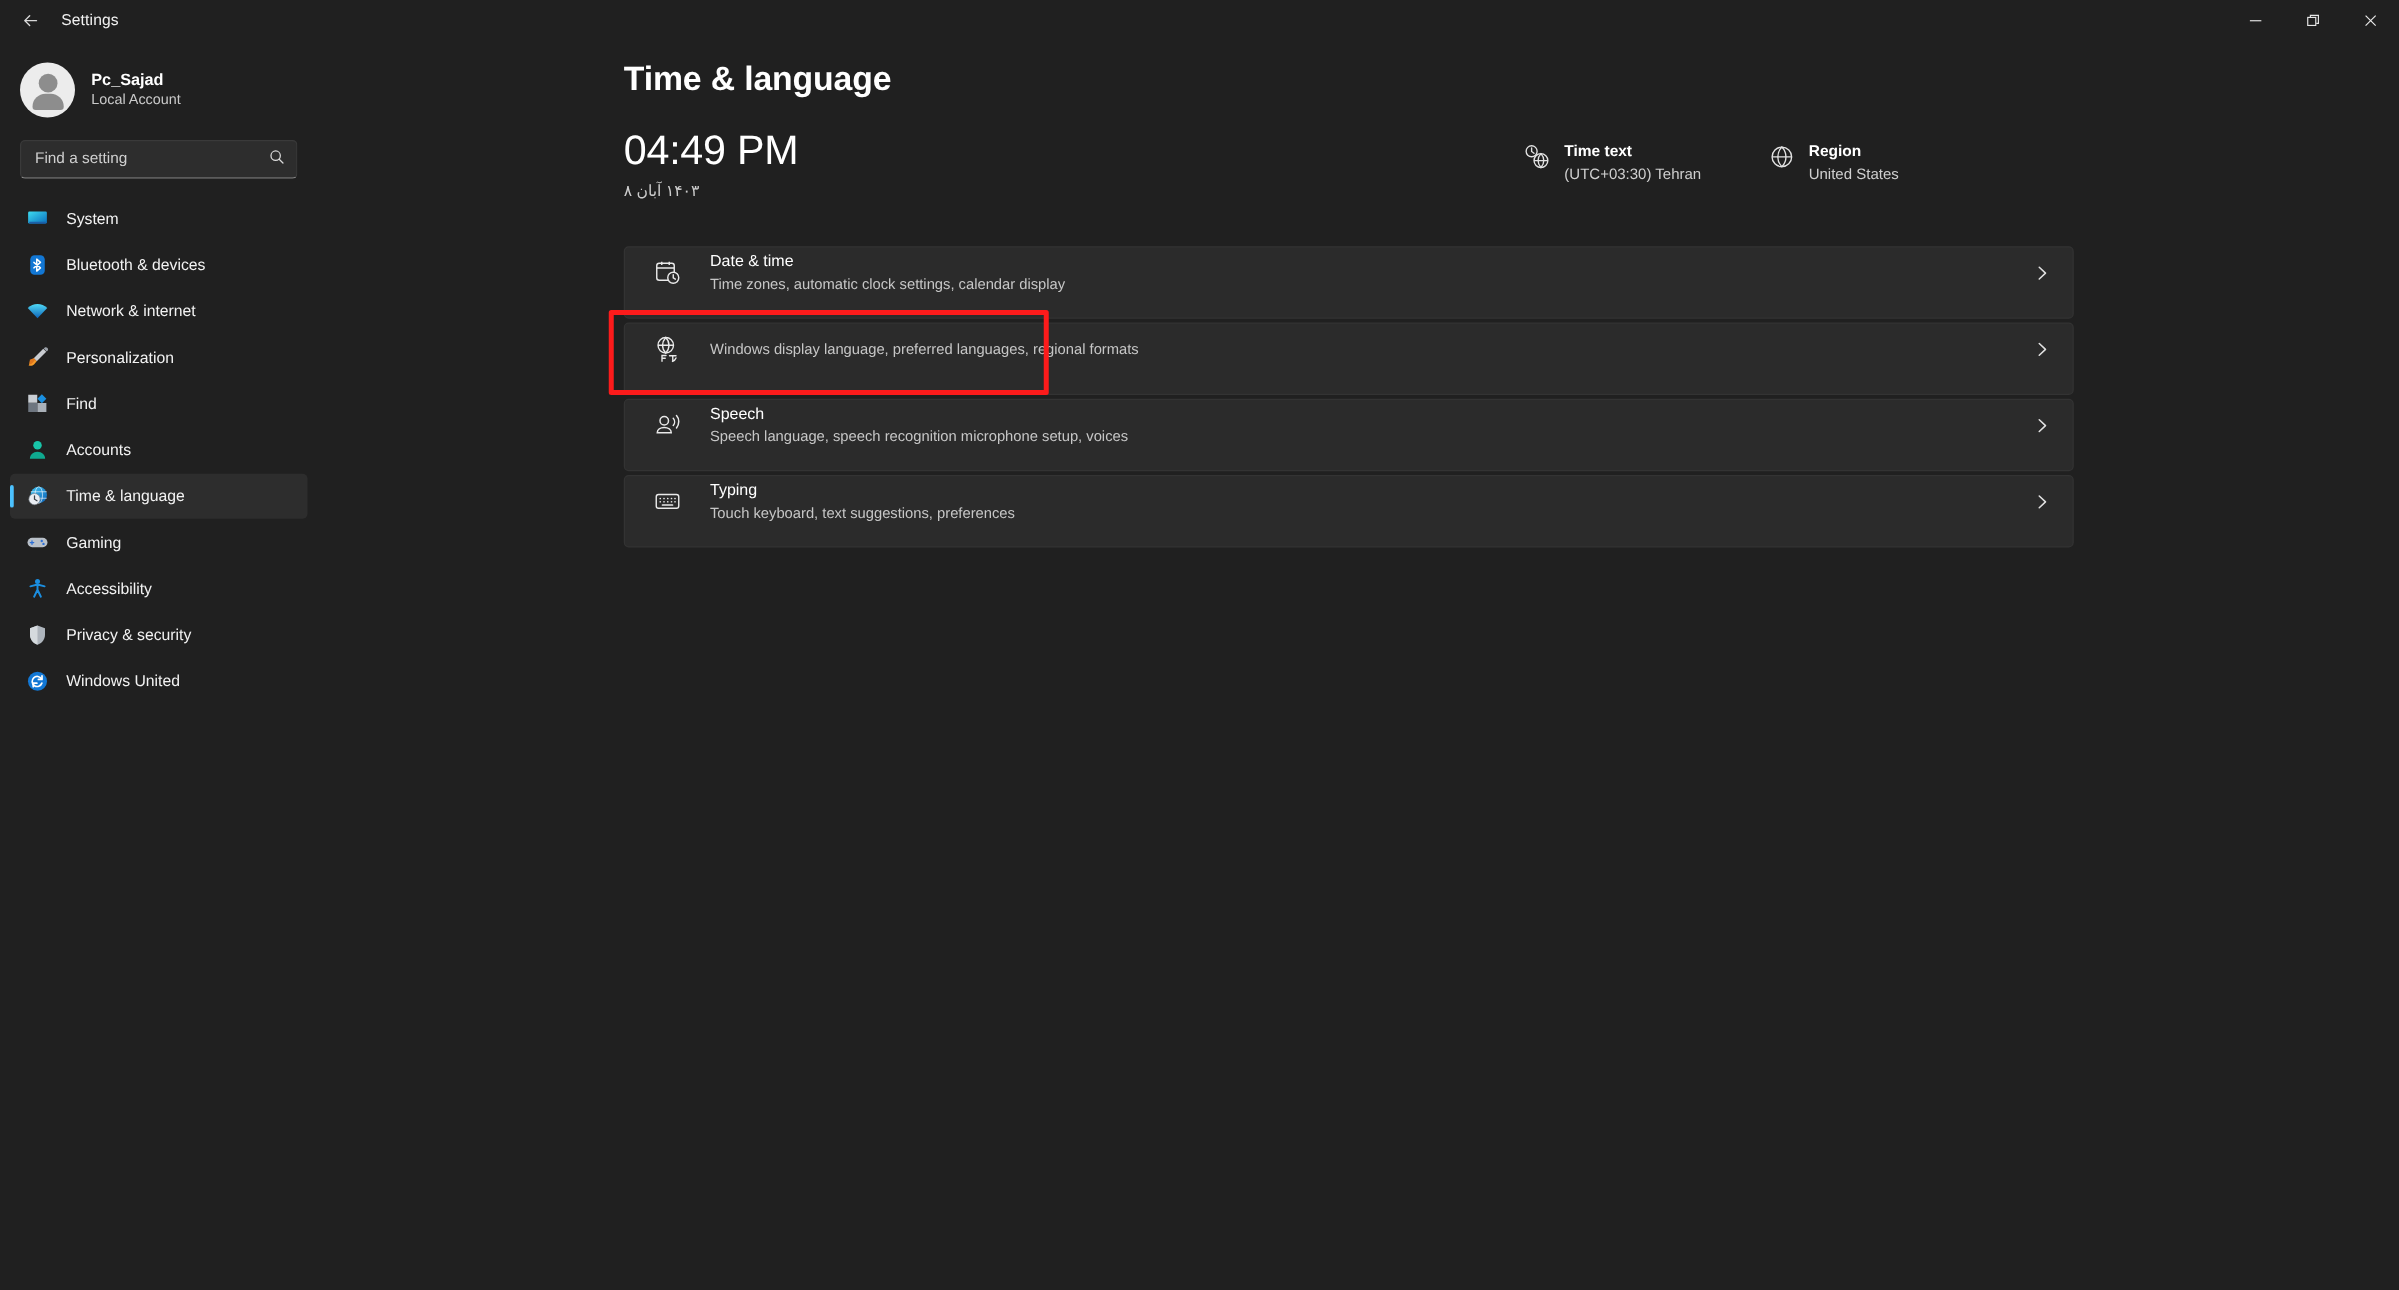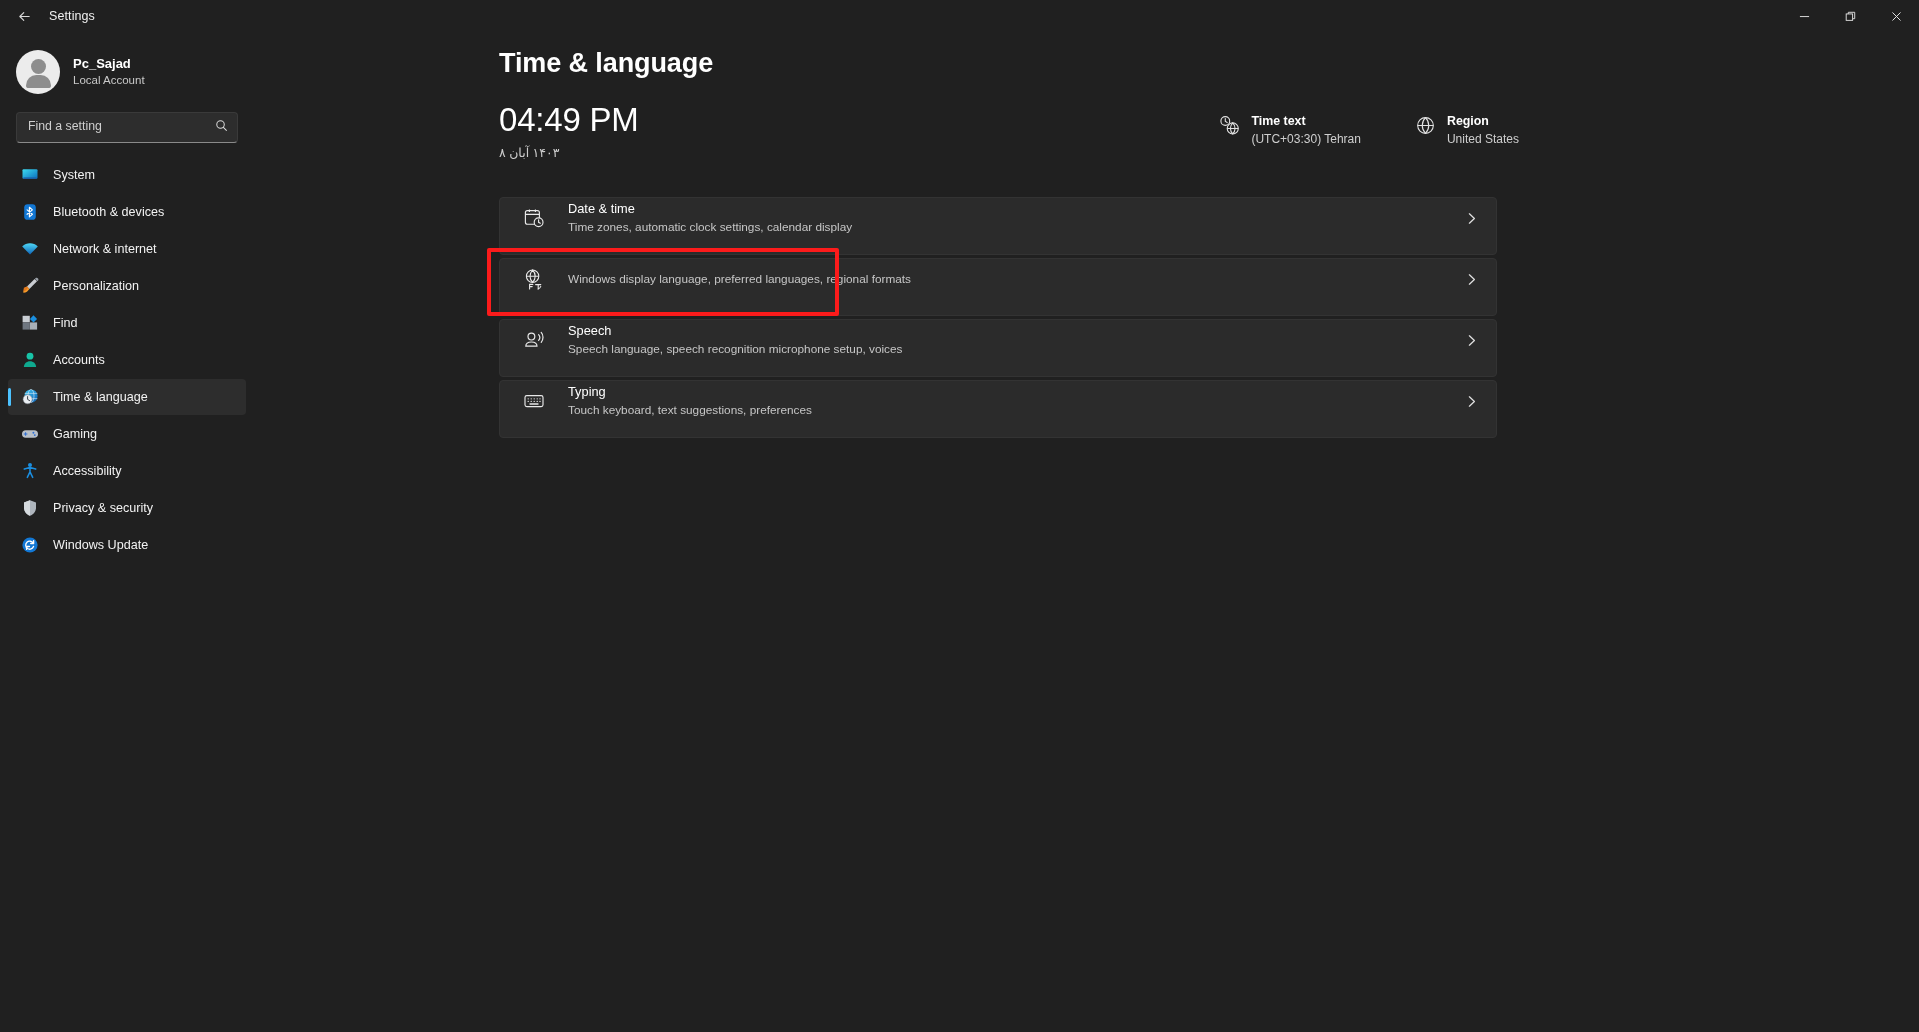--- a/index.html
+++ b/index.html
@@ -193,21 +193,21 @@
   
   .cards { display: flex; flex-direction: column; gap: 3px; position: relative; }
   .card {
     background: #2b2b2b;
     border: 1px solid #333333;
     border-radius: 4px;
     height: 58px;
     display: flex;
     align-items: center;
     padding: 0 18px 16px 20px;
-    width: 998px;
+    width: 1160px;
   }
   .card-ico {
     width: 28px; flex: 0 0 28px;
     display: flex; align-items: center; justify-content: center;
     color: #e9e9e9;
     margin-right: 20px;
   }
   .card-ico svg { width: 22px; height: 22px; }
   .card-text { flex: 1; line-height: 1.3; }
   .card-title { font-size: 12.8px; color: #ffffff; }
@@ -411,21 +411,21 @@
 
       <div class="nav-item">
         <span class="nav-ico">
           <svg viewBox="0 0 18 18">
             <circle cx="9" cy="9" r="7.6" fill="#1277d4"></circle>
             <path d="M12.2 7.2a4 4 0 10.3 3.3" fill="none" stroke="#ffffff" stroke-width="1.35" stroke-linecap="round"></path>
             <path d="M12.6 4.6v2.9h-2.9" fill="none" stroke="#ffffff" stroke-width="1.35" stroke-linecap="round" stroke-linejoin="round"></path>
             <path d="M5.6 13.4v-2.9h2.9" fill="none" stroke="#ffffff" stroke-width="1.35" stroke-linecap="round" stroke-linejoin="round"></path>
           </svg>
         </span>
-        <span class="nav-label">Windows Update</span>
+        <span class="nav-label">Windows United</span>
       </div>
 
     </div>
   </div>
 
   <div class="main">
     <div class="main-inner">
 
       <div class="page-title">Time &amp; language</div>
 

